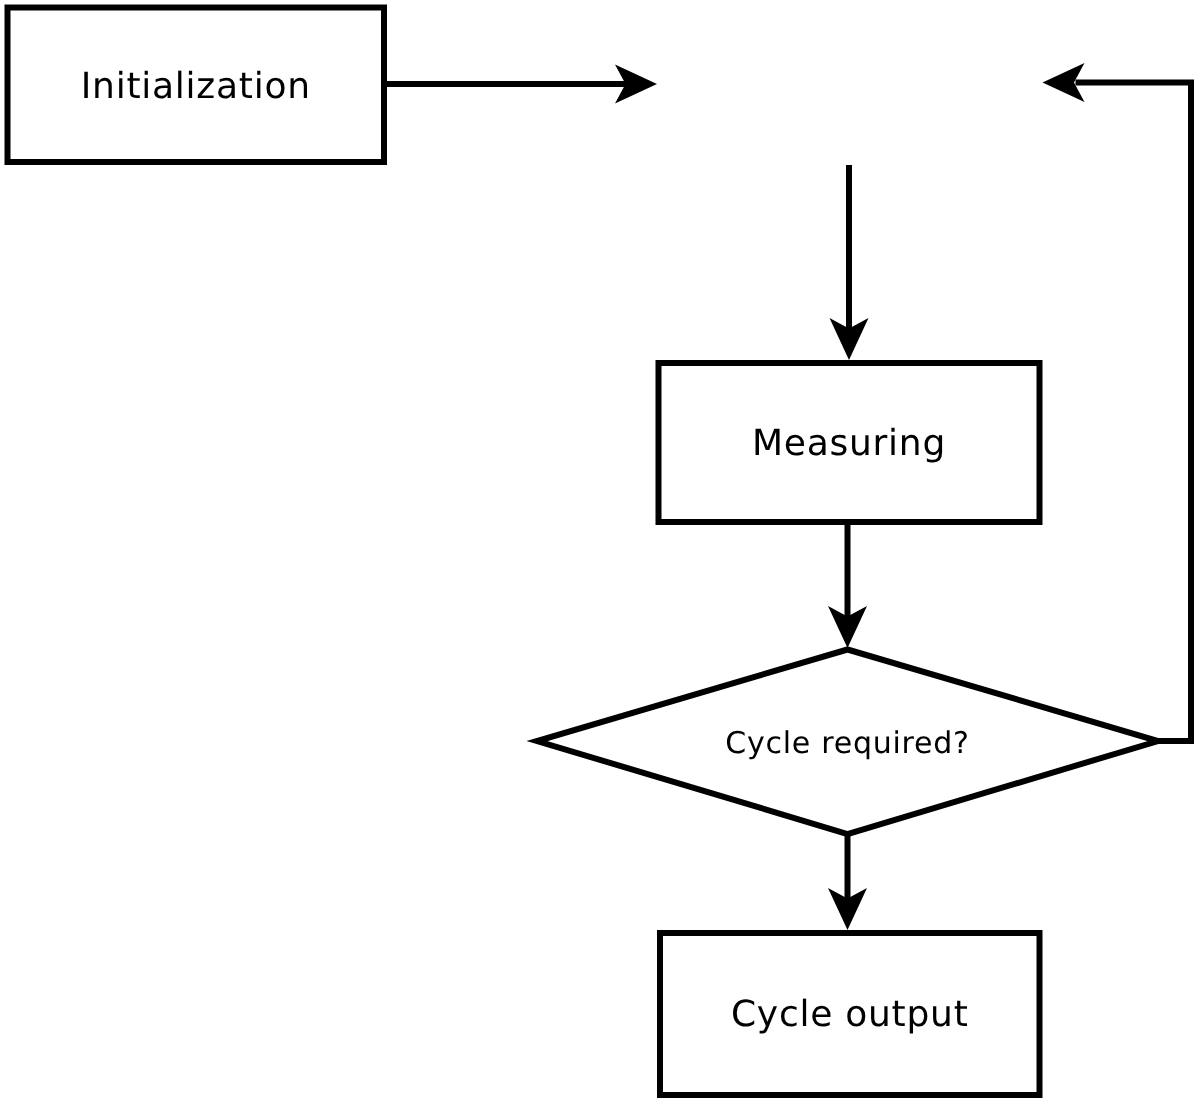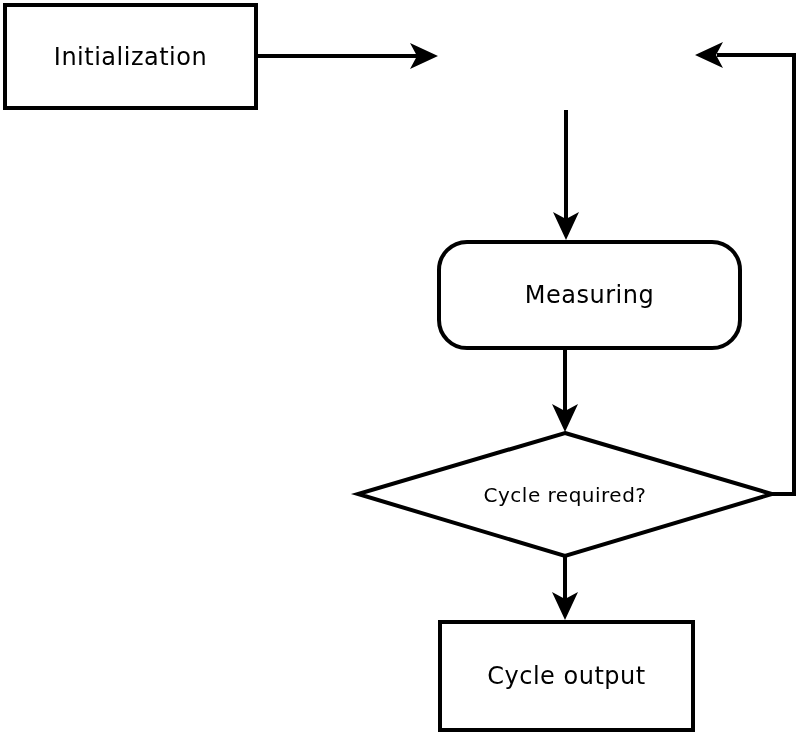--- a/index.html
+++ b/index.html
@@ -82,21 +82,21 @@
     <path class="arrow-head" d="M565,620 L552,592 L565,599 L578,592 Z"></path>
 
     <polygon class="decision-shape" points="565,433 772,494 565,556 358,494"></polygon>
   </svg>
 
   <div class="node-box" style="left:3px; top:3px; width:255px; height:107px;">
     <span>Initialization</span>
   </div>
 
 
-  <div class="node-box" style="left:437px; top:240px; width:305px; height:110px;border-radius:30px;">
+  <div class="node-box" style="left:437px; top:240px; width:258px; height:110px;">
     <span>Measuring</span>
   </div>
 
   <div class="diamond-label" style="left:358px; top:433px; width:414px; height:123px;">
     <span>Cycle required?</span>
   </div>
 
   <div class="node-box" style="left:438px; top:620px; width:257px; height:112px;">
     <span>Cycle output</span>
   </div>

